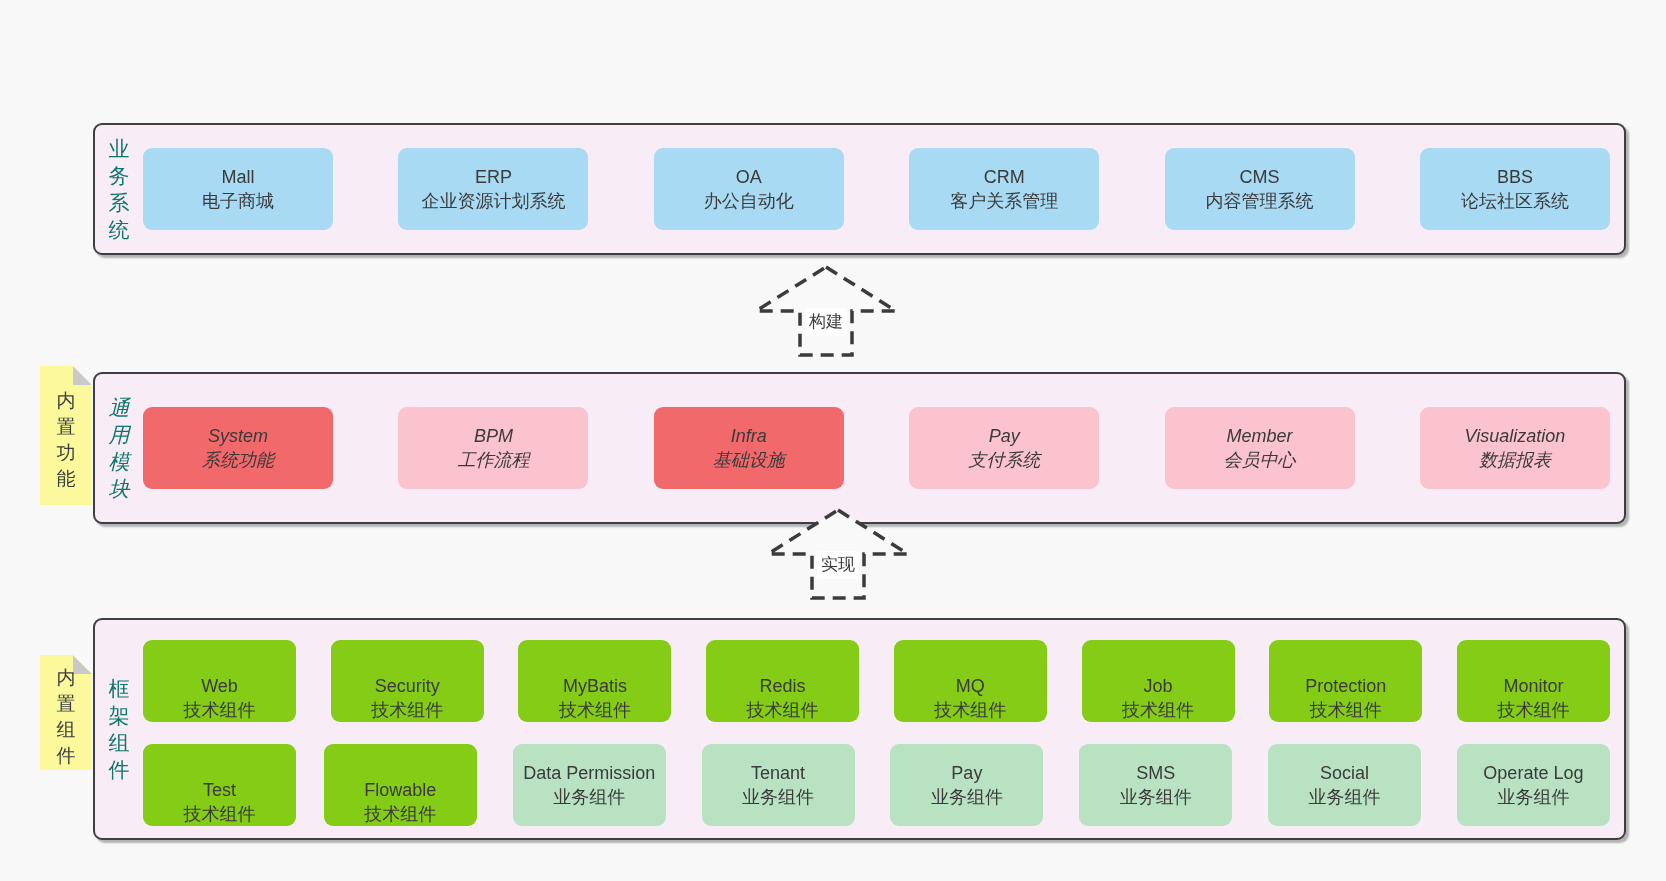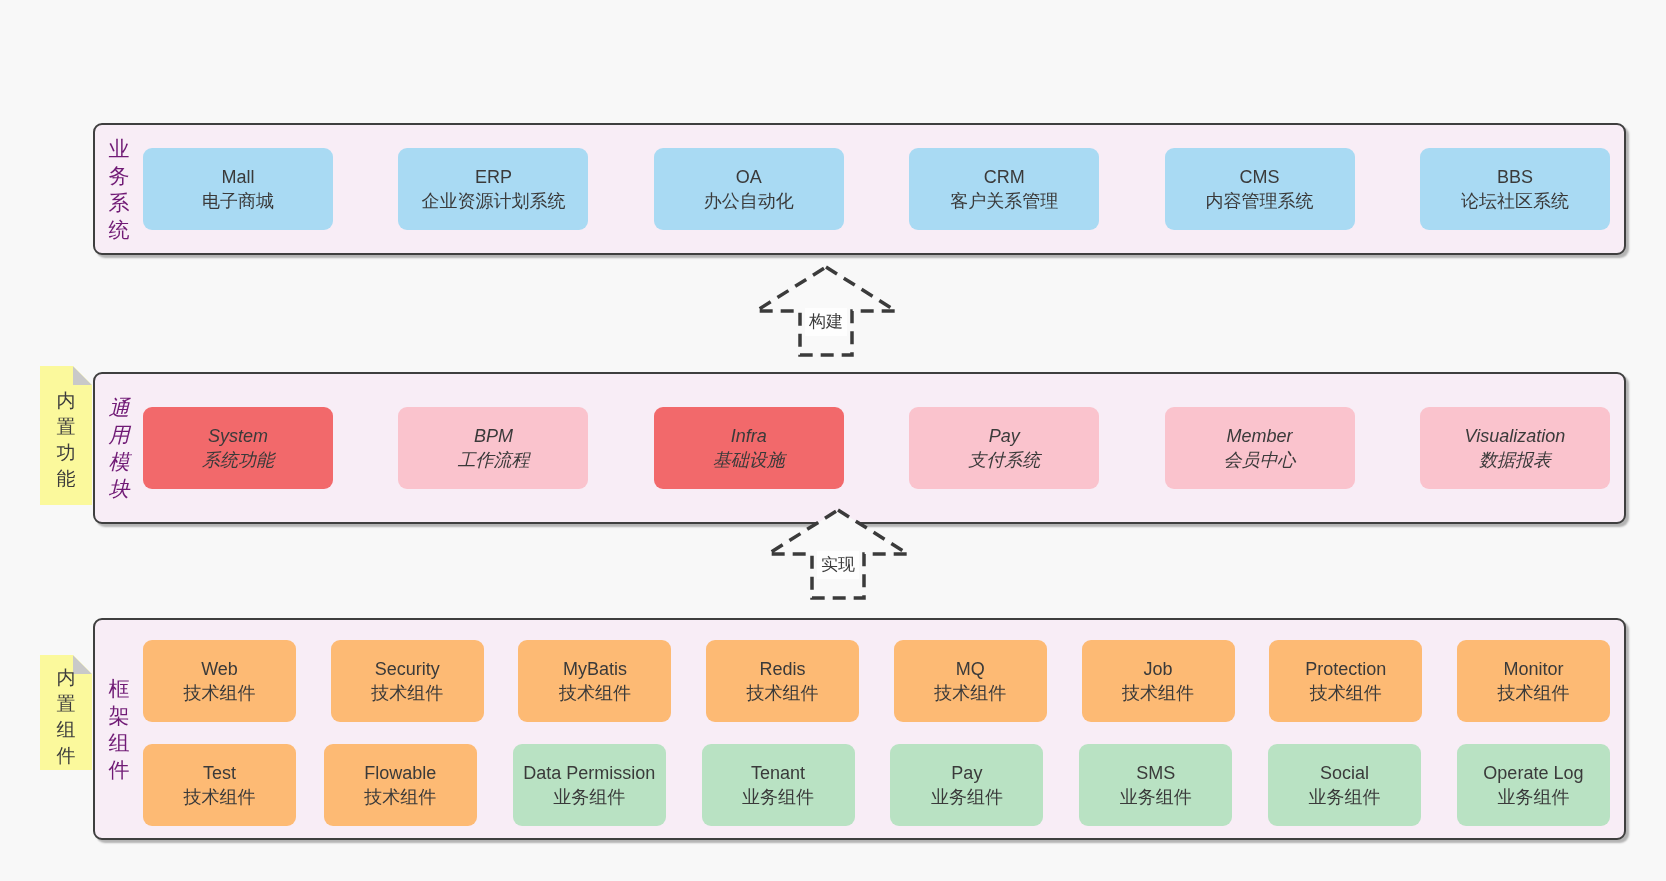--- a/index.html
+++ b/index.html
@@ -29,21 +29,21 @@
   .side-label {
     position:absolute;
     left:11px;
     top:50%;
     transform:translateY(-50%);
     width:26px;
     font-size:21px;
     line-height:27px;
     text-align:center;
     word-break:break-all;
-    color:#701a75;
+    color:#0f766e;
   }
 
   .row {
     position:absolute;
     left:48px;
     right:14px;
     display:flex;
     justify-content:space-between;
     align-items:center;
   }
@@ -62,21 +62,21 @@
     font-size:18px;
     line-height:24px;
     padding:0 10px;
     color:#3a3a3a;
   }
   .w6 { width:190px; }
   .w8 { width:153px; }
   .c-blue   { background:#a9daf3; }
   .c-red    { background:#f2696b; }
   .c-pink   { background:#fac3cd; }
-  .c-green  { background:#fdba74; }
+  .c-green  { background:#84cc16;justify-content:flex-end; }
   .c-lgreen { background:#b9e2c3;margin-left:8px; }
 
   
   .sticky {
     position:absolute;
     left:40px;
     width:52px;
     background:#fbf99c;
     clip-path:polygon(0 0, calc(100% - 19px) 0, 100% 19px, 100% 100%, 0 100%);
   }

